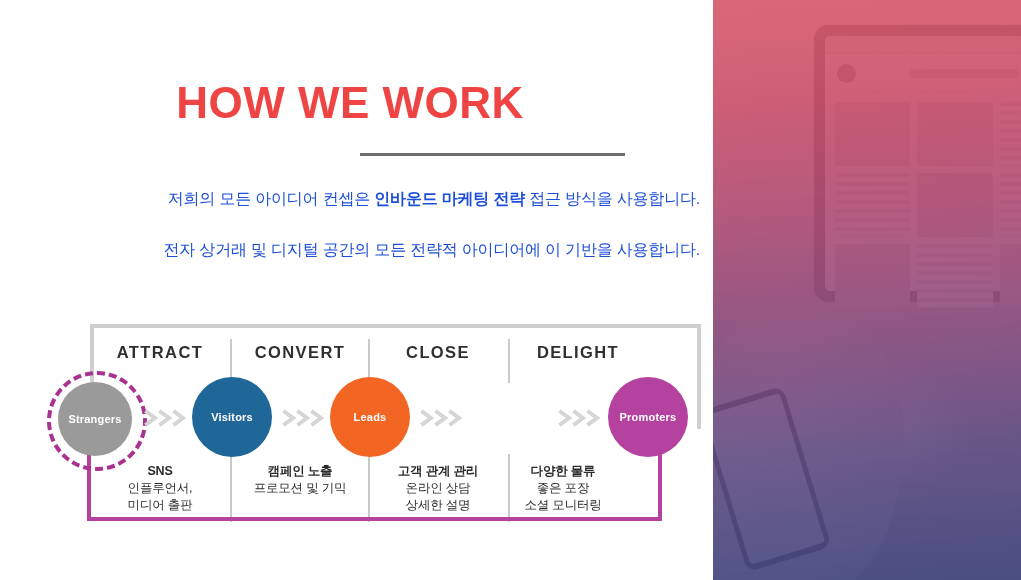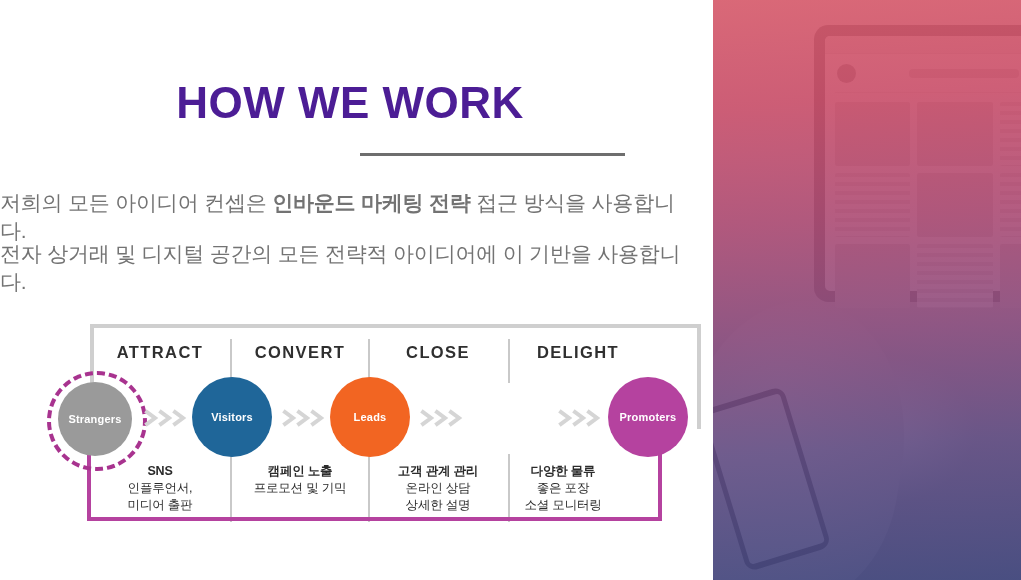--- a/index.html
+++ b/index.html
@@ -137,37 +137,37 @@
   
   .title {
     position: absolute;
     left: 0;
     top: 78px;
     width: 700px;
     text-align: center;
     font-size: 44px;
     font-weight: bold;
     letter-spacing: 0.5px;
-    color: #4c1d95;
+    color: #ef4444;
   }
   .title-rule {
     position: absolute;
     left: 360px;
     top: 153px;
     width: 265px;
     height: 3px;
     background: #6e6e6e;
   }
 
   .para {
     position: absolute;
     width: 700px;
-    text-align: left;
-    font-size: 21px;
-    color: #737373;
+    text-align: right;
+    font-size: 16px;
+    color: #1d4ed8;
     letter-spacing: -0.2px;
   }
   .para.p1 { left: 0; top: 189px; }
   .para.p2 { left: 0; top: 240px; }
   .para b { font-weight: bold; }
 
   
   .diagram {
     position: absolute;
     left: 50px;

